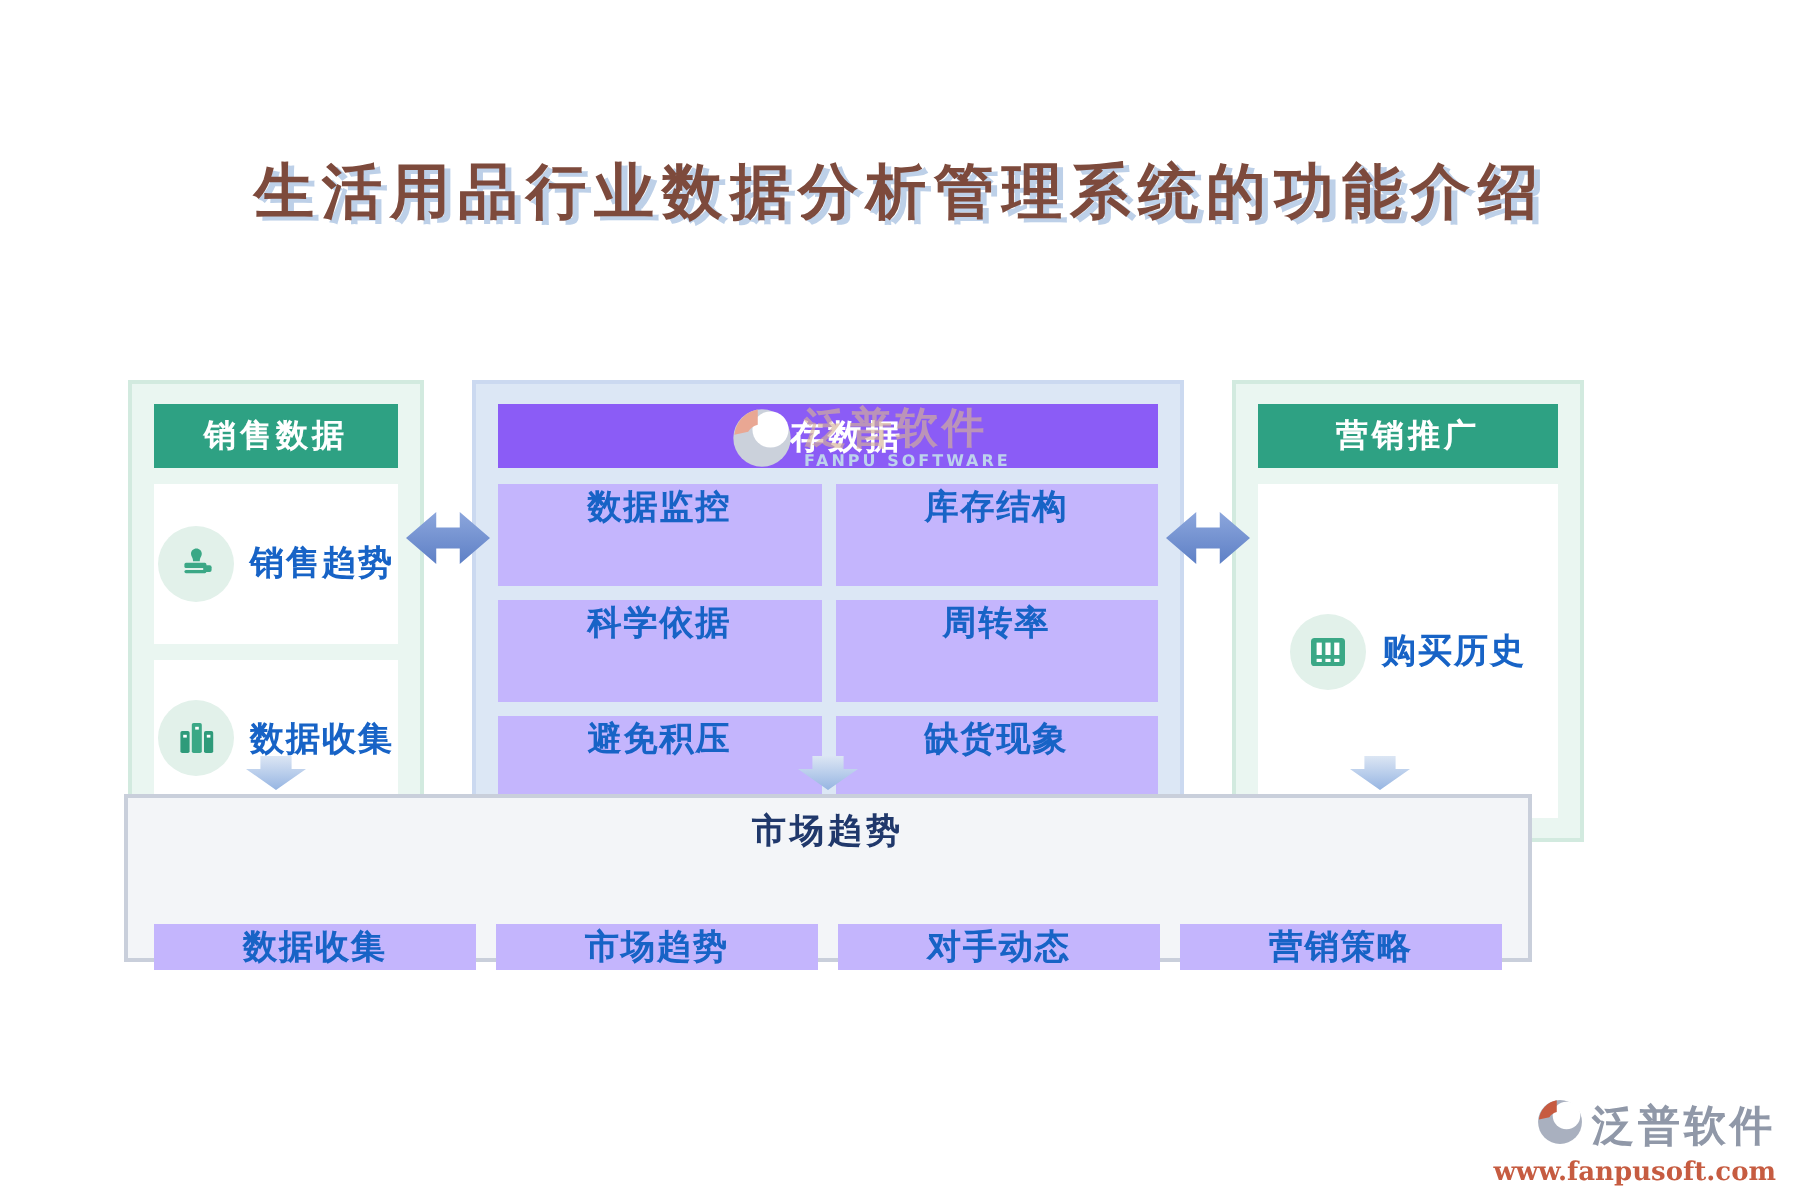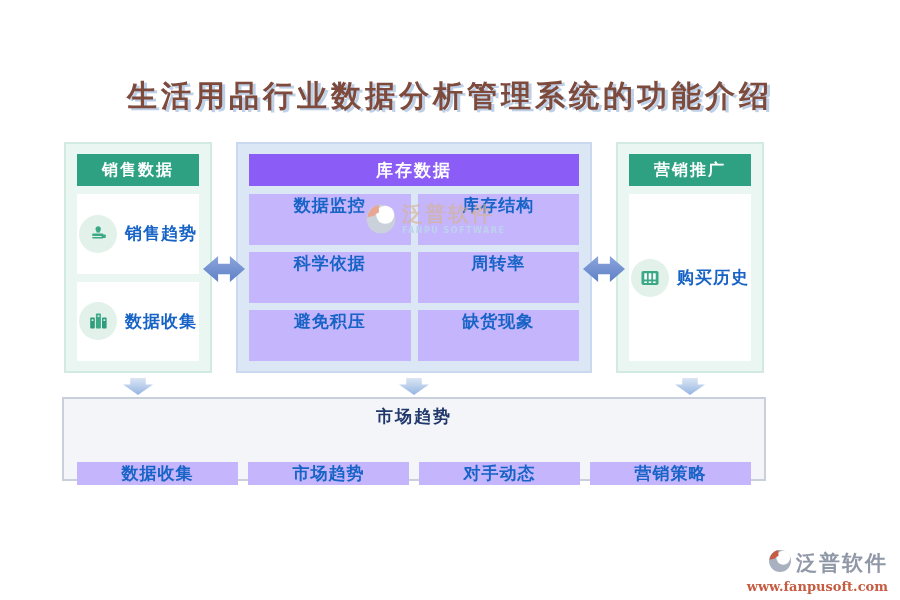--- a/index.html
+++ b/index.html
@@ -7,24 +7,24 @@
          font-family:"DejaVu Sans","Liberation Sans",sans-serif;}
 
   
   .main-title{position:absolute;left:0;top:76px;width:100%;text-align:center;
     font-family:"DejaVu Serif","Liberation Serif",serif;font-weight:bold;
     font-size:30px;letter-spacing:4px;color:#7D4A3C;
     text-shadow:3px 2px 0 #BDD0E8;}
 
   
   .panel{position:absolute;box-sizing:border-box;border:2px solid;display:flex;
-         flex-direction:column;padding:10px 11px;gap:8px;}
+         flex-direction:column;padding:10px 11px;gap:8px;margin-top:48px;}
   .panel-left {left:64px; top:142px;width:148px;height:231px;background:#EAF6F1;border-color:#D2EADF;}
   .panel-mid  {left:236px;top:142px;width:356px;height:231px;background:#DCE7F5;border-color:#CBD9F0;}
-  .panel-right{left:616px;top:142px;width:148px;height:231px;background:#EAF6F1;border-color:#D2EADF;}
+  .panel-right{left:616px;top:142px;width:176px;height:231px;background:#EAF6F1;border-color:#D2EADF;}
 
   .panel-header{height:32px;min-height:32px;display:flex;align-items:center;justify-content:center;
     color:#fff;font-weight:bold;font-size:16px;letter-spacing:2px;}
   .header-green{background:#2EA183;}
   .header-blue{background:#8b5cf6;font-size:17px;}
 
   .icon-card{flex:1;background:#fff;display:flex;
     align-items:center;justify-content:center;gap:8px;}
   .item-label{color:#1763C6;font-weight:bold;font-size:17px;letter-spacing:1px;}
 

